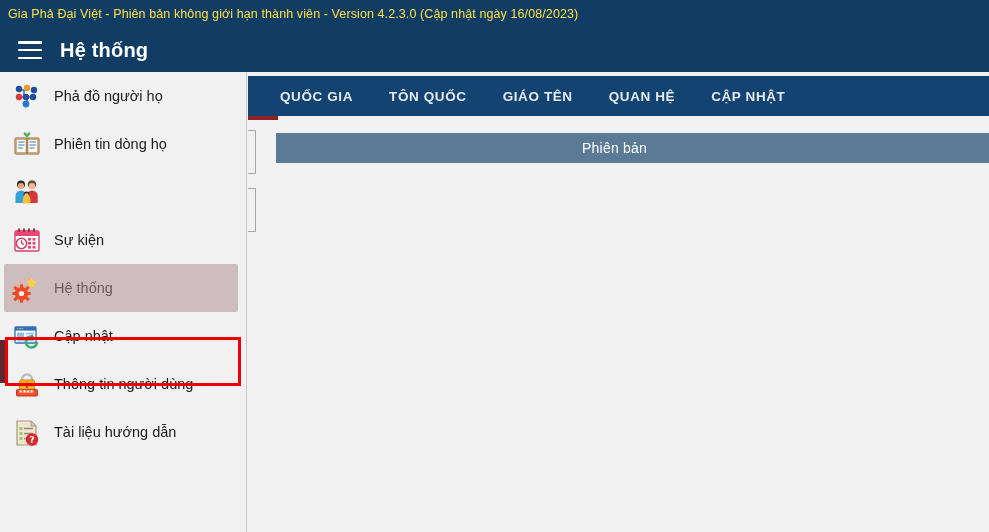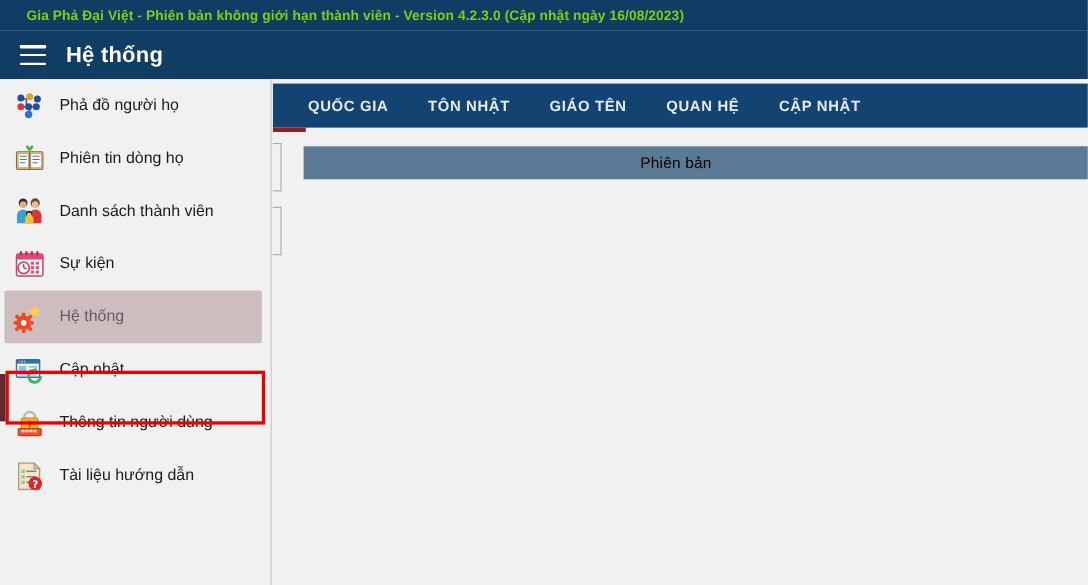--- a/index.html
+++ b/index.html
@@ -12,22 +12,22 @@
 
   
   #app-window { width:989px; height:532px; position:relative; background:#f1f1f1; }
 
   #titlebar {
     position:absolute; left:0; top:0; width:989px; height:28px;
     background:#113c63;
     display:flex; align-items:center;
   }
   #titlebar-text {
-    color:#84cc16; font-size:12.5px; padding-left:24px;
-    white-space:nowrap; letter-spacing:0.1px;font-weight:bold;
+    color:#fde047; font-size:12.5px; padding-left:8px;
+    white-space:nowrap; letter-spacing:0.1px;
   }
 
   
   #headerbar {
     position:absolute; left:0; top:28px; width:989px; height:44px;
     background:#113c63;
     display:flex; align-items:center;
   }
   #hamburger {
     width:24px; height:18px; margin-left:18px; margin-right:18px;
@@ -120,21 +120,21 @@
   #ghost-box-1 { left:-6px; top:58px; height:44px; }
   #ghost-box-2 { left:-6px; top:116px; height:44px; }
 
   #version-banner {
     position:absolute; left:28px; top:61px;
     width:713px; height:30px;
     background:#5b7a95;
     display:flex; align-items:center; justify-content:center;
   }
   #version-banner-label {
-    color:#000000; font-size:14px; letter-spacing:0.2px;
+    color:#ffffff; font-size:14px; letter-spacing:0.2px;
     margin-right:36px;
   }
 </style>
 </head>
 <body>
 
 <div id="app-window">
 
   <div id="titlebar">
     <div id="titlebar-text">Gia Phả Đại Việt - Phiên bản không giới hạn thành viên - Version 4.2.3.0 (Cập nhật ngày 16/08/2023)</div>
@@ -196,21 +196,20 @@
           <circle cx="8" cy="8" r="3.1" fill="#e8a87c"></circle>
           <path d="M2.5 25 v-7 a5.5 5.5 0 0 1 11 0 v7 z" fill="#36a0d8"></path>
           <circle cx="19" cy="6.5" r="4.2" fill="#6b4a32"></circle>
           <circle cx="19" cy="8" r="3.1" fill="#f0bb94"></circle>
           <path d="M13.5 25 v-7 a5.6 5.6 0 0 1 11.2 0 v7 z" fill="#d6363a"></path>
           <circle cx="13.5" cy="16.5" r="2.9" fill="#3b2a1c"></circle>
           <circle cx="13.5" cy="17.5" r="2.2" fill="#f0bb94"></circle>
           <path d="M9.8 25.5 v-4.5 a3.8 3.8 0 0 1 7.6 0 v4.5 z" fill="#f2c13c"></path>
         </svg>
       </span>
-      <span class="nav-label">Danh sách thành viên</span>
     </div>
 
     <div class="nav-item">
       <span class="nav-icon">
         <svg width="28" height="28" viewBox="0 0 28 28">
           <rect x="2" y="5" width="24" height="20" rx="1.5" fill="#ffffff" stroke="#d0426a" stroke-width="1.4"></rect>
           <rect x="2" y="5" width="24" height="5" fill="#e8476f"></rect>
           <line x1="6" y1="2.5" x2="6" y2="6" stroke="#b02b52" stroke-width="2"></line>
           <line x1="11" y1="2.5" x2="11" y2="6" stroke="#b02b52" stroke-width="2"></line>
           <line x1="16" y1="2.5" x2="16" y2="6" stroke="#b02b52" stroke-width="2"></line>
@@ -314,21 +313,21 @@
     </div>
 
     <div id="selected-outline"></div>
     <div id="selected-leftbar"></div>
   </div>
 
   <div id="content">
 
     <div id="tabbar">
       <div class="tab">QUỐC GIA</div>
-      <div class="tab">TÔN NHẬT</div>
+      <div class="tab">TÔN QUỐC</div>
       <div class="tab">GIÁO TÊN</div>
       <div class="tab">QUAN HỆ</div>
       <div class="tab">CẬP NHẬT</div>
     </div>
     <div id="tab-underline"></div>
 
     <div class="ghost-box" id="ghost-box-1"></div>
     <div class="ghost-box" id="ghost-box-2"></div>
 
     <div id="version-banner">

